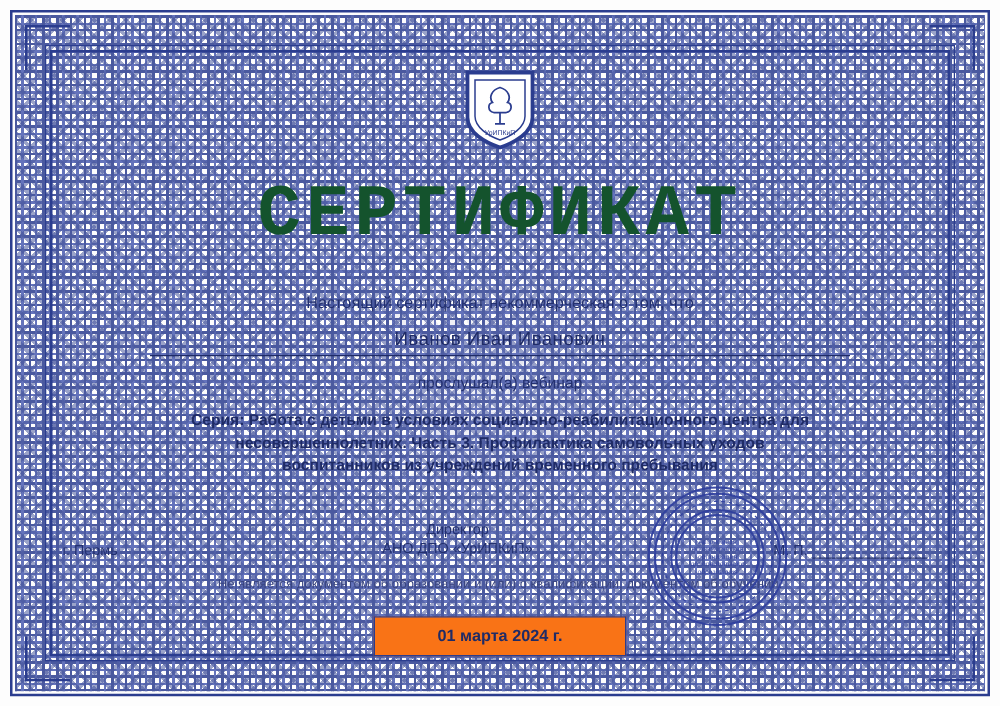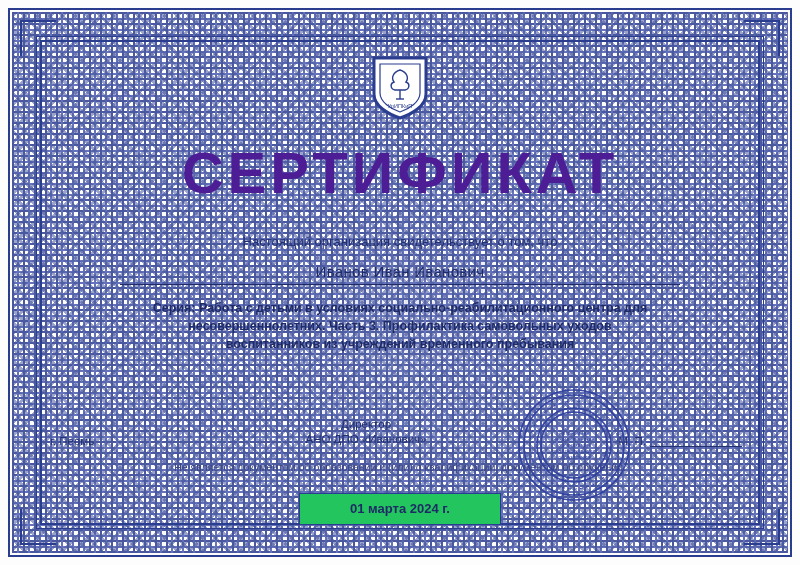--- a/index.html
+++ b/index.html
@@ -145,22 +145,22 @@
     font-weight: bold;
     line-height: 17px;
     color: #23306f;
   }
 
   .title {
     margin-top: 22px;
     font-size: 58px;
     font-weight: bold;
     letter-spacing: 4px;
-    color: #4c1d95;
-    font-family: Liberation Sans, sans-serif;
+    color: #14532d;
+    font-family: Liberation Mono, monospace;
     line-height: 62px;
   }
 
   .subtitle {
     margin-top: 30px;
     font-size: 13px;
     color: #23306f;
   }
 
   .recipient {
@@ -238,21 +238,21 @@
   }
 
   .date-box {
     position: absolute;
     left: 50%;
     transform: translateX(-50%);
     bottom: -6px;
     width: 200px;
     padding: 7px 0 8px;
     border: 1px solid #2b3d8f;
-    background: #22c55e;
+    background: #f97316;
     font-size: 13px;
     font-weight: bold;
     color: #1f2b66;
   }
 
   
   .seal {
     position: absolute;
     right: 168px;
     bottom: 62px;
@@ -290,33 +290,34 @@
             <path d="M26 45 H34"></path>
           </g>
           <text x="30" y="54" text-anchor="middle" font-size="5.5" fill="#2b3d8f" font-family="Liberation Sans, sans-serif">УрИПКиП</text>
         </svg>
       </div>
     </div>
 
 
     <div class="title">СЕРТИФИКАТ</div>
 
-    <div class="subtitle">Настоящий организация свидетельствует о том, что</div>
+    <div class="subtitle">Настоящий сертификат некоммерческая о том, что</div>
 
     <div class="recipient">Иванов Иван Иванович</div>
     <div class="recipient-rule"></div>
 
+    <div class="passed">прослушал(а) вебинар</div>
 
     <div class="course">Серия: Работа с детьми в условиях социально-реабилитационного центра для несовершеннолетних. Часть 3. Профилактика самовольных уходов воспитанников из учреждений временного пребывания</div>
 
     <div class="signature-row">
       <div class="city">г. Пермь</div>
       <div class="director">
         <div>Директор</div>
-        <div>АНО ДПО «Иванович»</div>
+        <div>АНО ДПО «УрИПКиП»</div>
       </div>
       <div class="stamp-block">
         <span>М. П.</span>
         <span class="stamp-line"></span>
       </div>
     </div>
 
     <div class="disclaimer">Не является документом об образовании и (или) о квалификации, документом об обучении.</div>
 
     <div class="date-box">01 марта 2024 г.</div>

